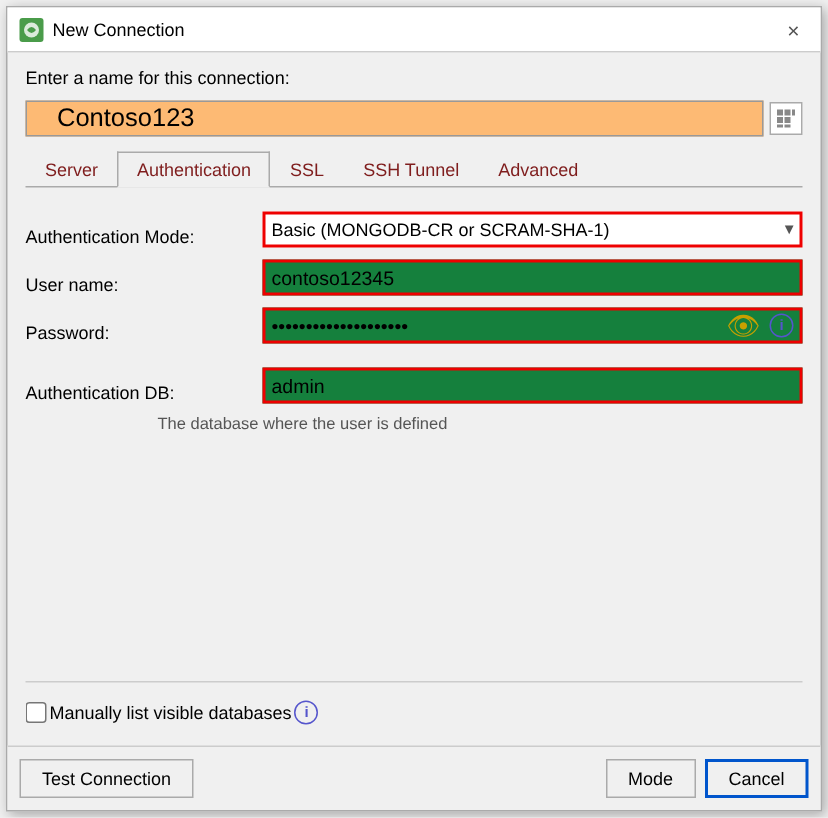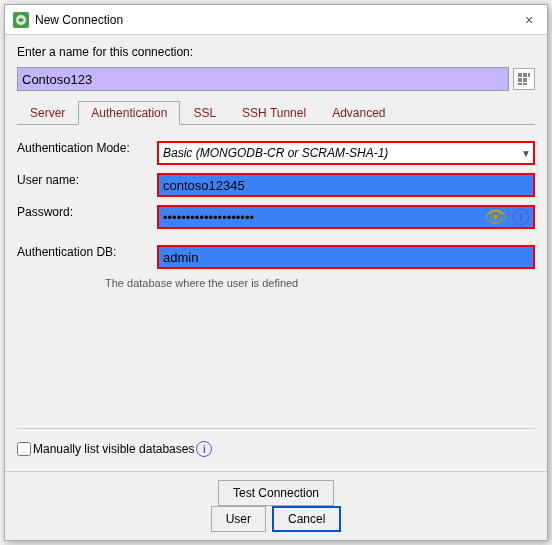--- a/index.html
+++ b/index.html
@@ -71,23 +71,23 @@
     }
     .connection-name-row {
       display: flex;
       align-items: center;
       gap: 4px;
     }
     .connection-name-input {
       flex: 1;
       height: 24px;
       border: 1px solid #999;
-      padding: 2px 4px;
-      font-size: 13px;
-      background: #c4b5fd;
+      padding: 2px 20px;
+      font-size: 17px;
+      background: #fdba74;
     }
     .grid-icon {
       width: 22px;
       height: 22px;
       border: 1px solid #aaa;
       background: #fff;
       display: flex;
       align-items: center;
       justify-content: center;
       cursor: pointer;
@@ -114,55 +114,55 @@
       font-weight: normal;
     }
     .tab-content {
       flex: 1;
       display: flex;
       flex-direction: column;
       padding: 10px 0 4px 0;
     }
     .form-row {
       display: flex;
-      align-items: flex-start;
+      align-items: flex-end;
       margin-bottom: 8px;
+      gap: 18px;
     }
     .form-label {
       width: 140px;
       font-size: 12px;
       color: #000;
       flex-shrink: 0;
     }
     .form-field {
       flex: 1;
       display: flex;
       align-items: center;
       position: relative;
     }
     .form-input {
       flex: 1;
       height: 24px;
       border: 2px solid #e00;
       padding: 2px 4px;
       font-size: 13px;
-      background: #3b82f6;
+      background: #15803d;
       outline: none;
     }
     .form-select {
       flex: 1;
       height: 24px;
       border: 2px solid #e00;
       padding: 2px 4px;
       font-size: 12px;
       background: #fff;
       outline: none;
       appearance: none;
       cursor: pointer;
-      font-style: italic;
     }
     .select-wrapper {
       flex: 1;
       position: relative;
       display: flex;
       align-items: center;
     }
     .select-arrow {
       position: absolute;
       right: 4px;
@@ -225,24 +225,23 @@
       justify-content: center;
       font-size: 10px;
       color: #5555cc;
       font-weight: bold;
       cursor: pointer;
       flex-shrink: 0;
     }
     .dialog-footer {
       display: flex;
       align-items: center;
-      padding: 8px 20px;
+      padding: 8px 8px;
       border-top: 1px solid #ccc;
       background: #f0f0f0;
-      flex-direction: column;
     }
     .btn {
       height: 26px;
       padding: 0 14px;
       font-size: 12px;
       border: 1px solid #aaa;
       background: #f0f0f0;
       cursor: pointer;
       color: #000;
     }
@@ -352,17 +351,17 @@
         <div class="info-circle">i</div>
       </div>
 
     </div>
   </div>
 
   <div class="dialog-footer">
     <button class="btn">Test Connection</button>
     <div class="footer-spacer"></div>
     <div class="footer-right">
-      <button class="btn">User</button>
+      <button class="btn">Mode</button>
       <button class="btn primary">Cancel</button>
     </div>
   </div>
 </div>
 
 </body></html>

